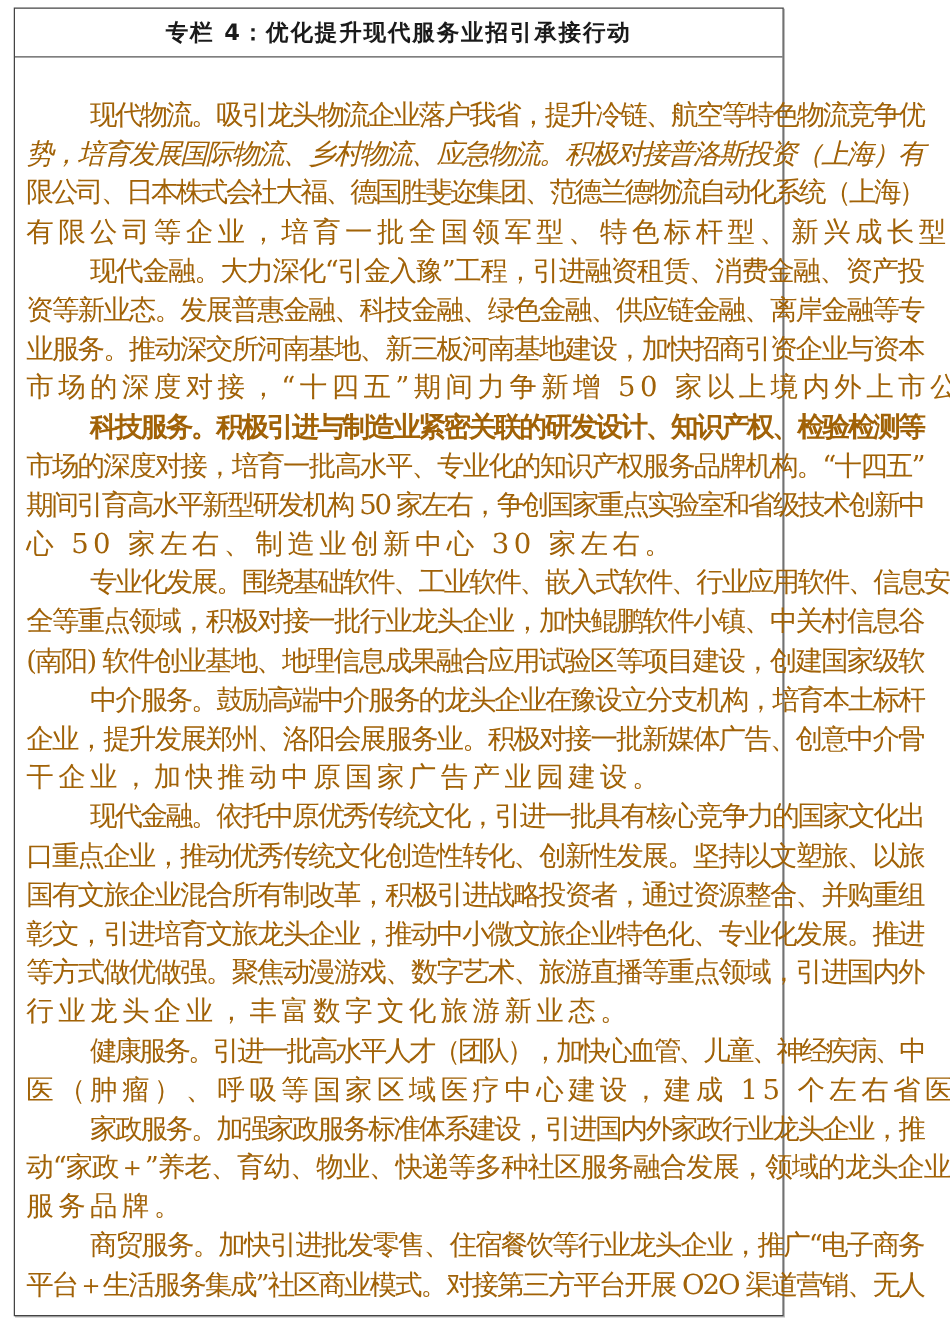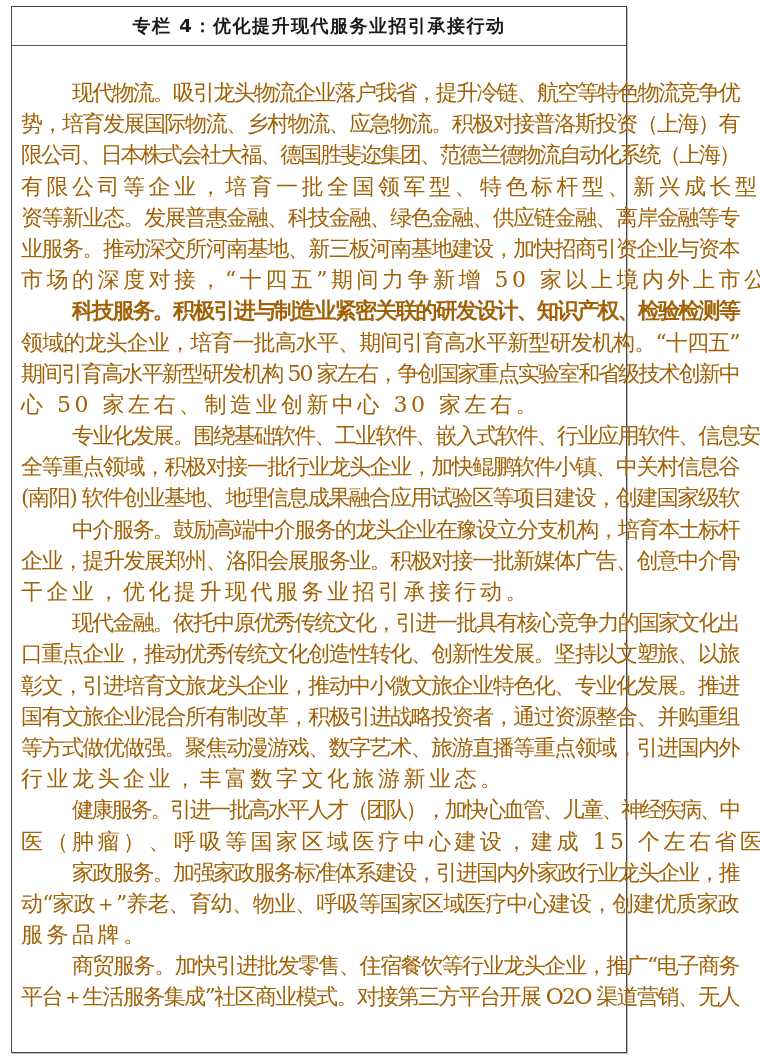--- a/index.html
+++ b/index.html
@@ -71,60 +71,61 @@
 </head>
 <body>
 
 <div class="box">
   <div class="box-header">
     <span class="box-title">专栏 4：优化提升现代服务业招引承接行动</span>
   </div>
   <div class="box-body" id="box-body">
       <p class="para">
         <span class="line first"><span style="white-space: nowrap; letter-spacing: -1.78788px;">现代物流。吸引龙头物流企业落户我省，提升冷链、航空等特色物流竞争优</span></span>
-        <span class="line"><span style="white-space: nowrap; letter-spacing: -1.48571px;">势，培育发展国际物流、乡村物流、应急物流。积极对接普洛斯投资（上海）有</span></span>
+        <span class="line"><span style="white-space: nowrap; letter-spacing: -1.48571px; font-style: italic;">势，培育发展国际物流、乡村物流、应急物流。积极对接普洛斯投资（上海）有</span></span>
         <span class="line"><span style="white-space: nowrap; letter-spacing: -2.05556px;">限公司、日本株式会社大福、德国胜斐迩集团、范德兰德物流自动化系统（上海）</span></span>
         <span class="line last">有限公司等企业，培育一批全国领军型、特色标杆型、新兴成长型物流“豫军”。</span>
       </p>
       <p class="para">
+        <span class="line first"><span style="white-space: nowrap; letter-spacing: -1.13636px;">现代金融。大力深化“引金入豫”工程，引进融资租赁、消费金融、资产投</span></span>
         <span class="line"><span style="white-space: nowrap; letter-spacing: -1.48571px;">资等新业态。发展普惠金融、科技金融、绿色金融、供应链金融、离岸金融等专</span></span>
         <span class="line"><span style="white-space: nowrap; letter-spacing: -1.48571px;">业服务。推动深交所河南基地、新三板河南基地建设，加快招商引资企业与资本</span></span>
         <span class="line last">市场的深度对接，“十四五”期间力争新增 50 家以上境内外上市公司。</span>
       </p>
       <p class="para">
         <span class="line first"><span style="white-space: nowrap; letter-spacing: -1.78788px; font-weight: bold;">科技服务。积极引进与制造业紧密关联的研发设计、知识产权、检验检测等</span></span>
-        <span class="line"><span style="white-space: nowrap; letter-spacing: -1.45833px;">领域的龙头企业，培育一批高水平、期间引育高水平新型研发机构。“十四五”</span></span>
+        <span class="line"><span style="white-space: nowrap; letter-spacing: -1.45833px;">市场的深度对接，培育一批高水平、专业化的知识产权服务品牌机构。“十四五”</span></span>
         <span class="line"><span style="white-space: nowrap; letter-spacing: -1.89433px;">期间引育高水平新型研发机构 50 家左右，争创国家重点实验室和省级技术创新中</span></span>
         <span class="line last">心 50 家左右、制造业创新中心 30 家左右。</span>
       </p>
       <p class="para">
         <span class="line first"><span style="white-space: nowrap; letter-spacing: -1.78788px;">专业化发展。围绕基础软件、工业软件、嵌入式软件、行业应用软件、信息安</span></span>
         <span class="line"><span style="white-space: nowrap; letter-spacing: -1.48571px;">全等重点领域，积极对接一批行业龙头企业，加快鲲鹏软件小镇、中关村信息谷</span></span>
         <span class="line"><span style="white-space: nowrap; letter-spacing: -1.4641px;">(南阳) 软件创业基地、地理信息成果融合应用试验区等项目建设，创建国家级软</span></span>
       </p>
       <p class="para">
         <span class="line first"><span style="white-space: nowrap; letter-spacing: -1.78788px;">中介服务。鼓励高端中介服务的龙头企业在豫设立分支机构，培育本土标杆</span></span>
         <span class="line"><span style="white-space: nowrap; letter-spacing: -1.48571px;">企业，提升发展郑州、洛阳会展服务业。积极对接一批新媒体广告、创意中介骨</span></span>
-        <span class="line last">干企业，优化提升现代服务业招引承接行动。</span>
+        <span class="line last">干企业，加快推动中原国家广告产业园建设。</span>
       </p>
       <p class="para">
         <span class="line first"><span style="white-space: nowrap; letter-spacing: -1.78788px;">现代金融。依托中原优秀传统文化，引进一批具有核心竞争力的国家文化出</span></span>
         <span class="line"><span style="white-space: nowrap; letter-spacing: -1.48571px;">口重点企业，推动优秀传统文化创造性转化、创新性发展。坚持以文塑旅、以旅</span></span>
+        <span class="line"><span style="white-space: nowrap; letter-spacing: -1.48571px;">国有文旅企业混合所有制改革，积极引进战略投资者，通过资源整合、并购重组</span></span>
         <span class="line"><span style="white-space: nowrap; letter-spacing: -1.48571px;">彰文，引进培育文旅龙头企业，推动中小微文旅企业特色化、专业化发展。推进</span></span>
-        <span class="line"><span style="white-space: nowrap; letter-spacing: -1.48571px;">国有文旅企业混合所有制改革，积极引进战略投资者，通过资源整合、并购重组</span></span>
         <span class="line"><span style="white-space: nowrap; letter-spacing: -1.48571px;">等方式做优做强。聚焦动漫游戏、数字艺术、旅游直播等重点领域，引进国内外</span></span>
         <span class="line last">行业龙头企业，丰富数字文化旅游新业态。</span>
       </p>
       <p class="para">
         <span class="line first"><span style="white-space: nowrap; letter-spacing: -2.38235px;">健康服务。引进一批高水平人才（团队），加快心血管、儿童、神经疾病、中</span></span>
         <span class="line last">医（肿瘤）、呼吸等国家区域医疗中心建设，建成 15 个左右省医学中心。</span>
       </p>
       <p class="para">
         <span class="line first"><span style="white-space: nowrap; letter-spacing: -1.78788px; margin-top: 48px;">家政服务。加强家政服务标准体系建设，引进国内外家政行业龙头企业，推</span></span>
-        <span class="line"><span style="white-space: nowrap; letter-spacing: -0.871429px;">动“家政＋”养老、育幼、物业、呼吸等国家区域医疗中心建设，创建优质家政</span></span>
+        <span class="line"><span style="white-space: nowrap; letter-spacing: -0.871429px;">动“家政＋”养老、育幼、物业、快递等多种社区服务融合发展，领域的龙头企业</span></span>
         <span class="line last">服务品牌。</span>
       </p>
       <p class="para">
         <span class="line first"><span style="white-space: nowrap; letter-spacing: -1.46212px;">商贸服务。加快引进批发零售、住宿餐饮等行业龙头企业，推广“电子商务</span></span>
         <span class="line"><span style="white-space: nowrap; letter-spacing: -1.61349px;">平台＋生活服务集成”社区商业模式。对接第三方平台开展 O2O 渠道营销、无人</span></span>
       </p>
     </div>
 </div>
 
 </body></html>

